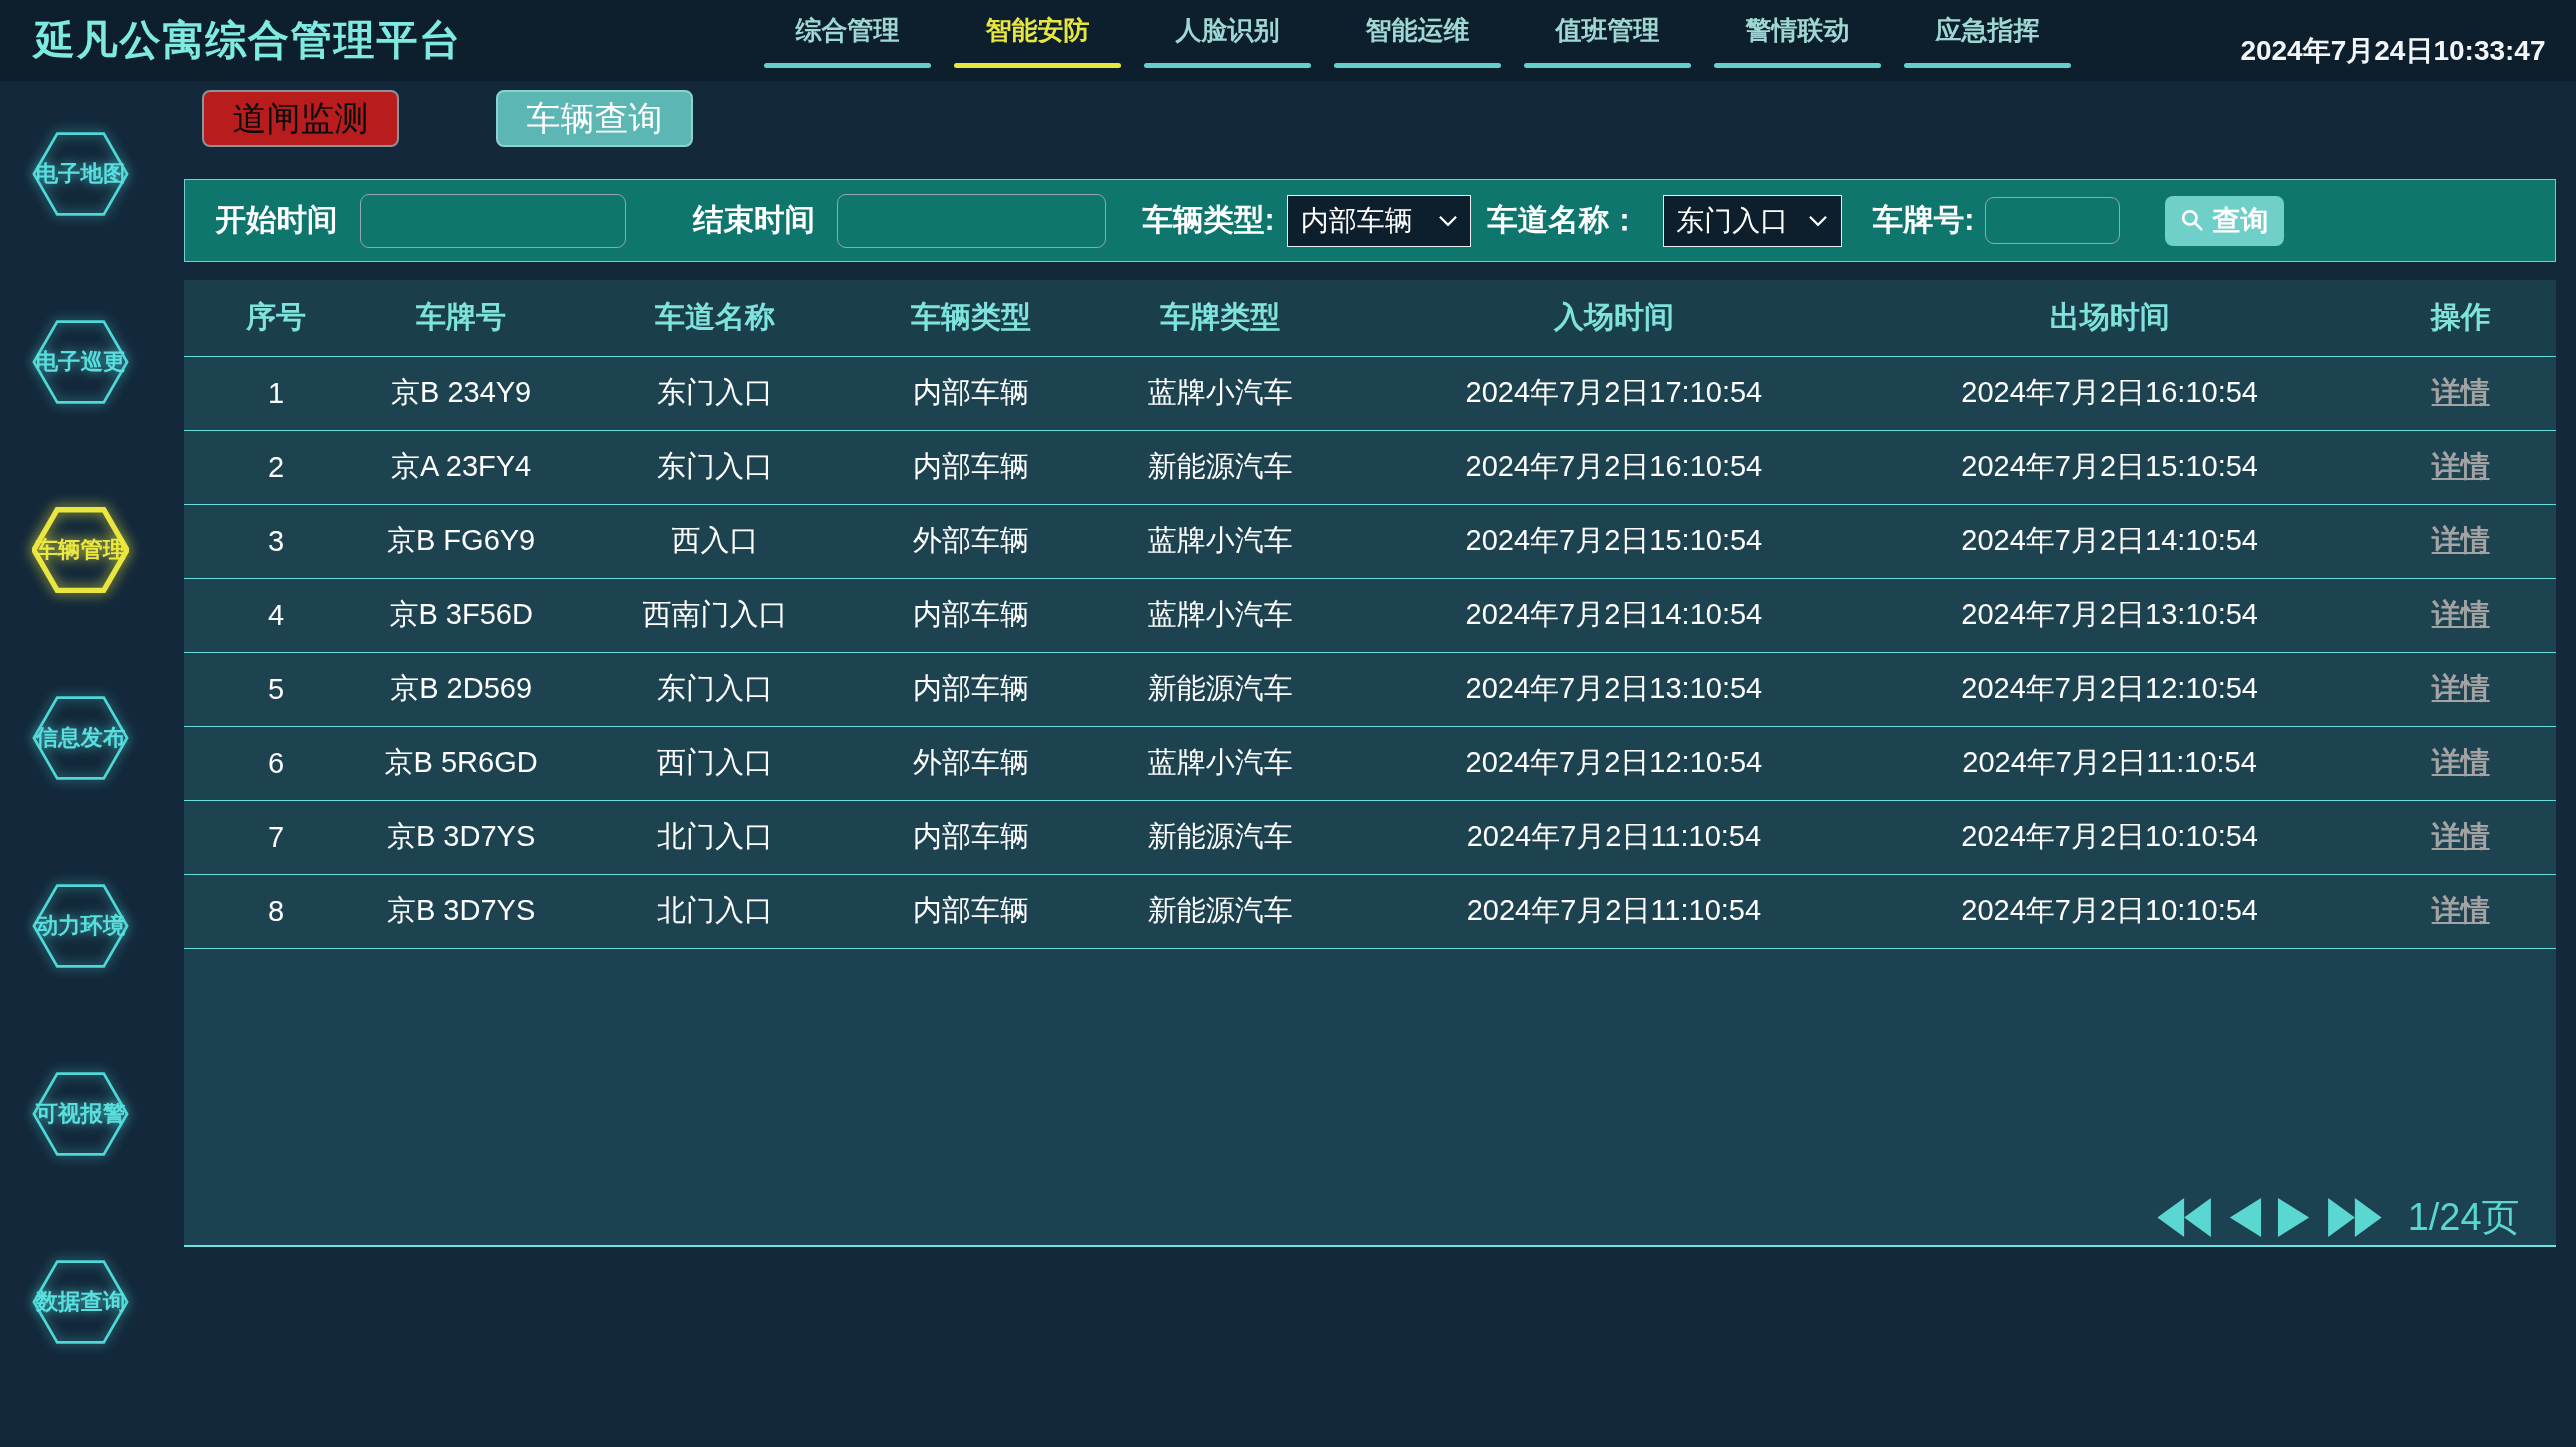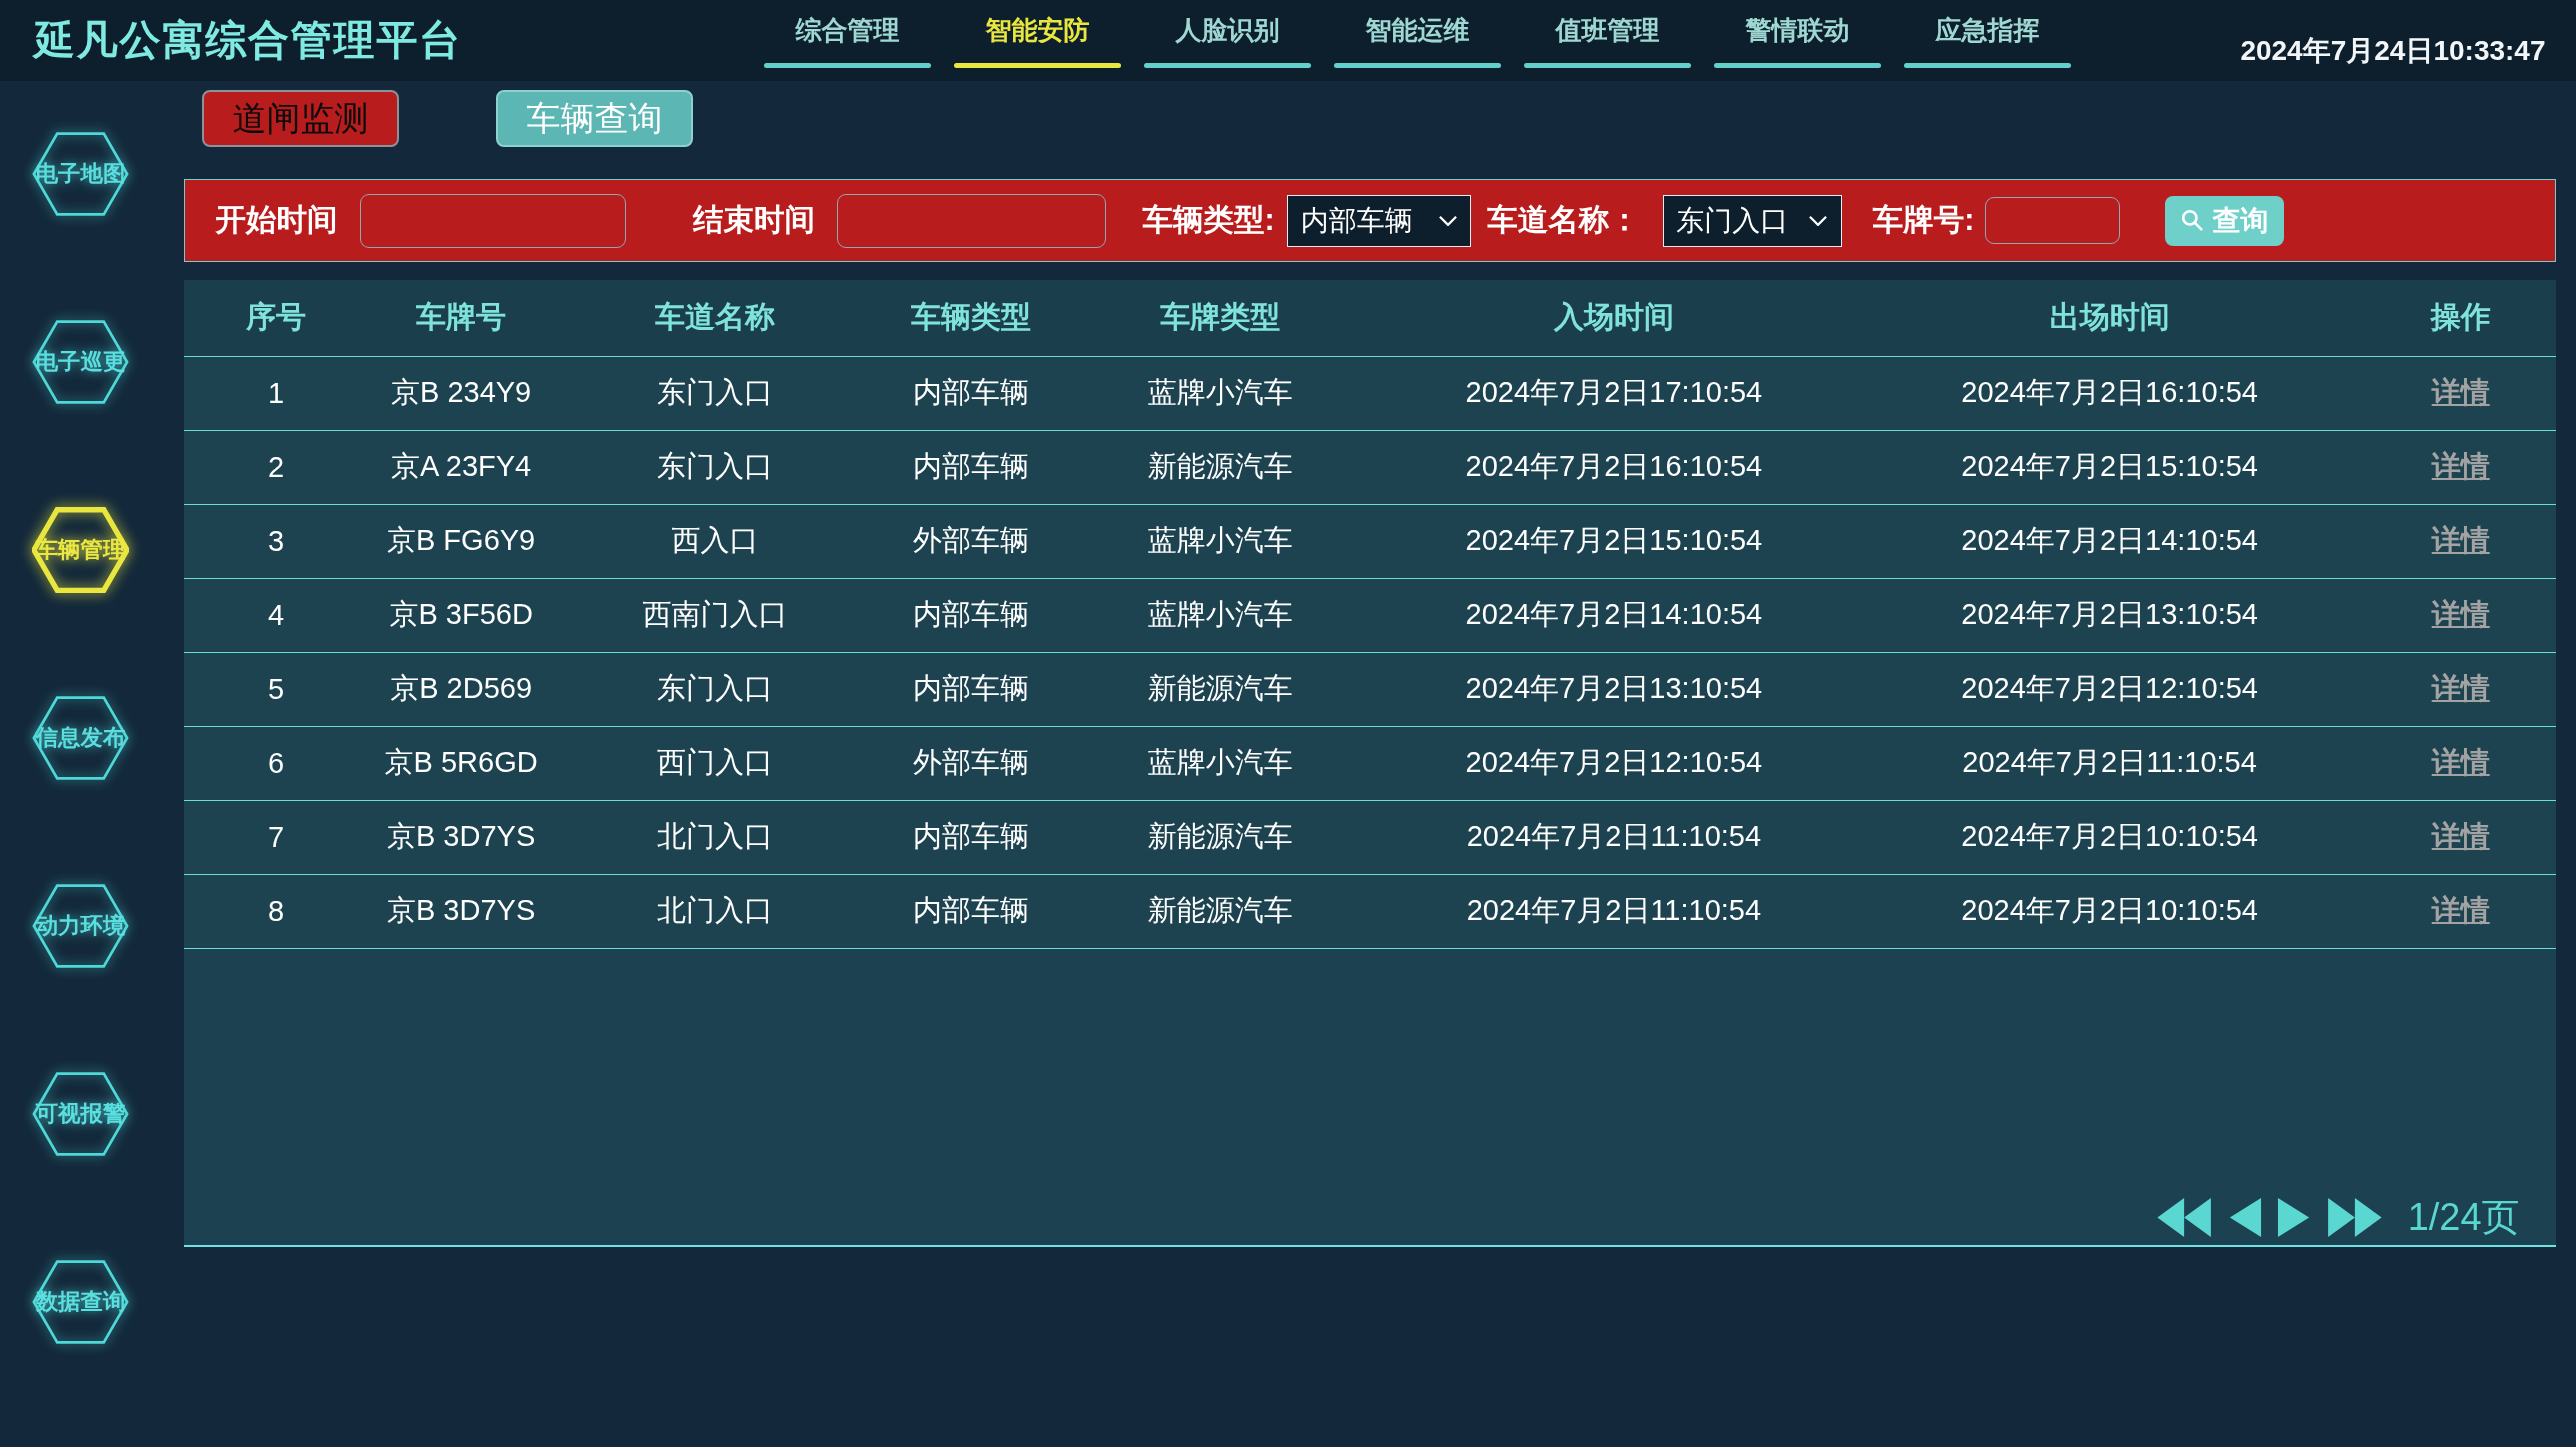--- a/index.html
+++ b/index.html
@@ -37,21 +37,21 @@
   
   .main { position:absolute; left:163px; top:81px; right:0; bottom:0; }
 
   .subtabs { display:flex; gap:97px; margin:9px 0 0 39px; }
   .subtab { height:57px; min-width:197px; display:flex; align-items:center; justify-content:center;
             border-radius:8px; font-size:34px; padding:0 23px; cursor:pointer; white-space:nowrap; }
   .subtab.white { background:#b91c1c; color:#0c0c0c; border:2.7px solid #8b9298; }
   .subtab.teal  { background:#5cb6b4; color:#ffffff; border:2.7px solid #8ed2cf; }
 
   .filterbar { margin:32px 0 0 20.6px; width:2372px; height:83px; border:1.8px solid #79ccd1;
-               background:#b91c1c; display:flex; align-items:center; }
+               background:#0f766e; display:flex; align-items:center; }
   .flabel { font-size:30.5px; font-weight:bold; color:#fff; white-space:nowrap; }
   .finput { background:transparent; border:1.8px solid #93a7b2; border-radius:9px; height:54px;
             color:#fff; font-size:27px; padding:0 12.6px; outline:none; }
   .fselect { height:52px; background:#0d1f2c; border:1.8px solid #e8eff2; color:#fff;
              display:flex; align-items:center; justify-content:space-between;
              padding:0 12.6px; font-size:28px; cursor:pointer; }
   .search-btn { width:119px; height:50px; background:#6fcfc9; border-radius:8px; display:flex;
                 align-items:center; justify-content:center; gap:9px; color:#fff; font-size:28px;
                 font-weight:bold; cursor:pointer; }
 

